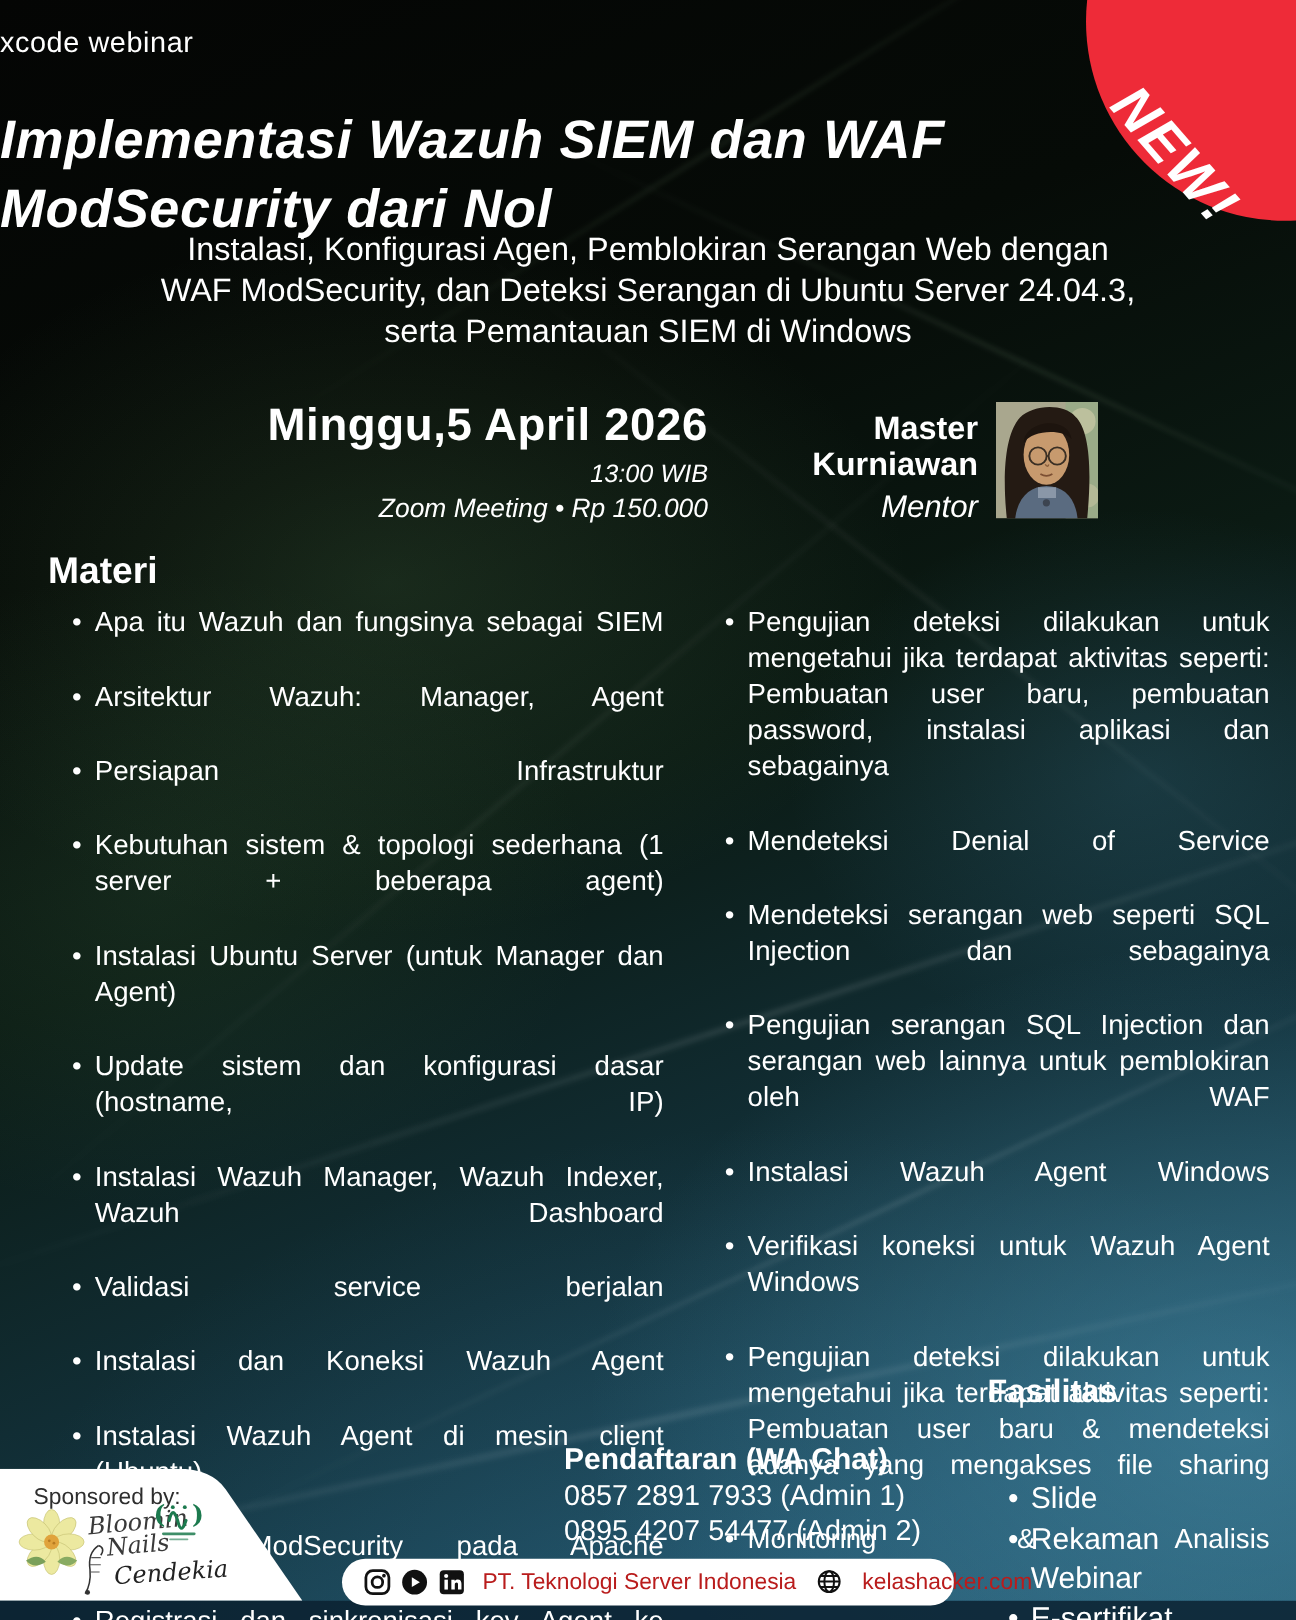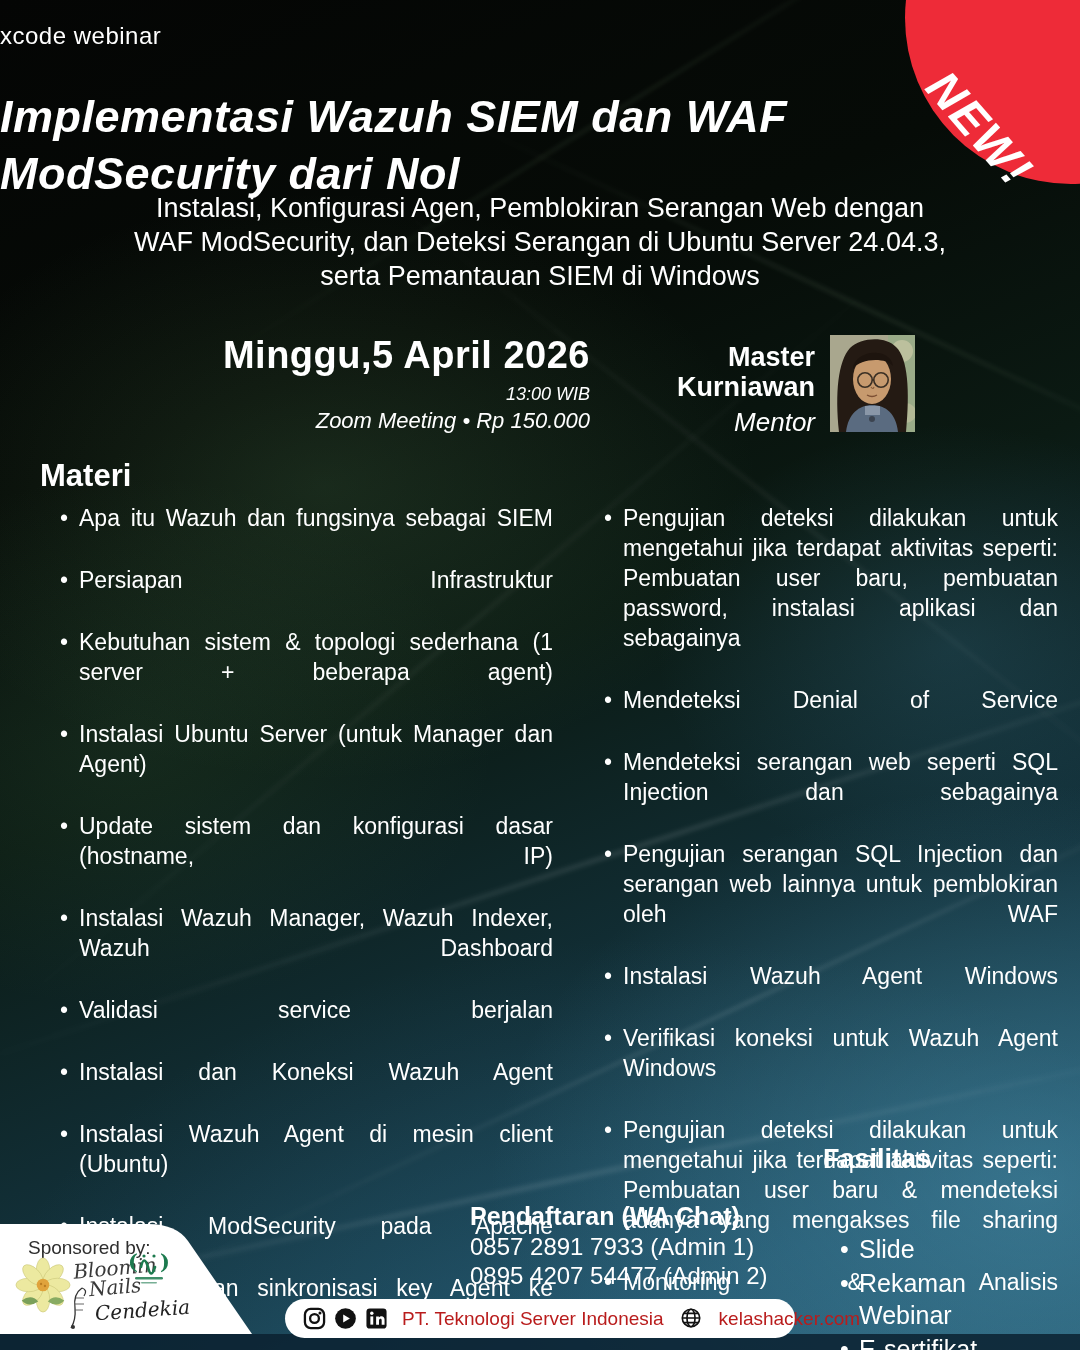--- a/index.html
+++ b/index.html
@@ -28,21 +28,21 @@
   .brand { position:absolute; top:22px; left:0; width:100%; text-align:left; font-size:24px; letter-spacing:.5px; }
 
   .badge { position:absolute; left:905px; top:-148px; width:332px; height:332px; border-radius:50%; background:#ee2b38; }
   .badge-label { position:absolute; left:52px; top:208px; font-size:47px; font-style:italic; font-weight:800; letter-spacing:2px; color:#fff; transform:rotate(49deg); transform-origin:left top; white-space:nowrap; }
 
   .title { position:absolute; top:88px; left:0; width:100%; text-align:left; font-style:italic; font-weight:800; font-size:45px; line-height:57px; letter-spacing:.5px; }
   .subtitle { position:absolute; top:191px; left:70px; width:940px; text-align:center; font-size:27px; line-height:34px; font-weight:400; }
 
   .event { position:absolute; top:334px; left:120px; width:470px; text-align:right; }
   .event-date { font-size:38px; font-weight:700; letter-spacing:.5px; }
-  .event-time { margin-top:7px; font-size:18px; font-style:italic; }
+  .event-time { margin-top:7px; font-size:21px; font-style:italic; }
   .event-meeting { margin-top:3px; font-size:22px; font-style:italic; }
 
   .mentor-text { position:absolute; top:342px; left:600px; width:215px; text-align:right; }
   .mentor-name { font-size:27px; font-weight:700; line-height:30px; }
   .mentor-role { margin-top:5px; font-size:26px; font-style:italic; }
   .mentor-photo { position:absolute; left:830px; top:335px; width:85px; height:97px; }
 
   .materi-heading { position:absolute; left:40px; top:458px; font-size:31px; font-weight:700; }
   .bullet-list { list-style:none; }
   .bullet-list li { position:relative; padding-left:21px; margin-bottom:2px; }
@@ -135,20 +135,21 @@
       <path d="M37,60 q5,3 10,0" stroke="#7c4f33" stroke-width="1.4" fill="none"></path>
       <path d="M16,97 C18,79 29,70 42,70 C56,70 66,79 68,97 Z" fill="#5a6b80"></path>
       <path d="M35,71 h15 v9 h-15 z" fill="#8a97a8"></path>
       <circle cx="42" cy="84" r="3" fill="#3c4450"></circle>
     </svg>
   </div>
 
   <div class="materi-heading">Materi</div>
   <ul class="bullet-list materi-col materi-left">
       <li>Apa itu Wazuh dan fungsinya sebagai SIEM</li>
+      <li>Arsitektur Wazuh: Manager, Agent</li>
       <li>Persiapan Infrastruktur</li>
       <li>Kebutuhan sistem &amp; topologi sederhana (1 server + beberapa agent)</li>
       <li>Instalasi Ubuntu Server (untuk Manager dan Agent)</li>
       <li>Update sistem dan konfigurasi dasar (hostname, IP)</li>
       <li>Instalasi Wazuh Manager, Wazuh Indexer, Wazuh Dashboard</li>
       <li>Validasi service berjalan</li>
       <li>Instalasi dan Koneksi Wazuh Agent</li>
       <li>Instalasi Wazuh Agent di mesin client (Ubuntu)</li>
       <li>Instalasi ModSecurity pada Apache</li>
       <li>Registrasi dan sinkronisasi key Agent ke Manager</li>

